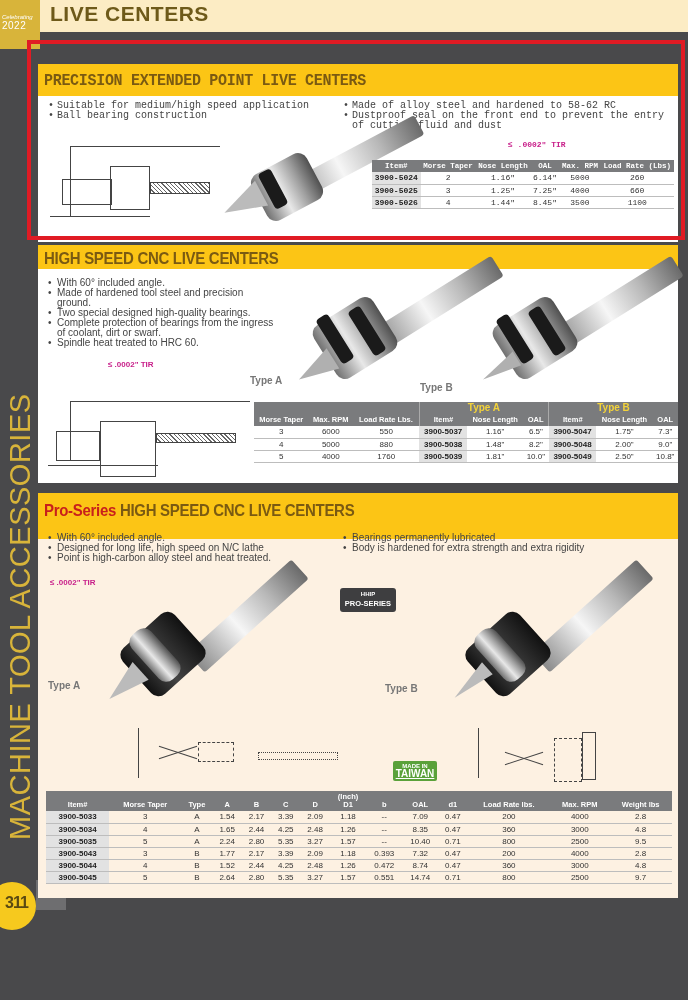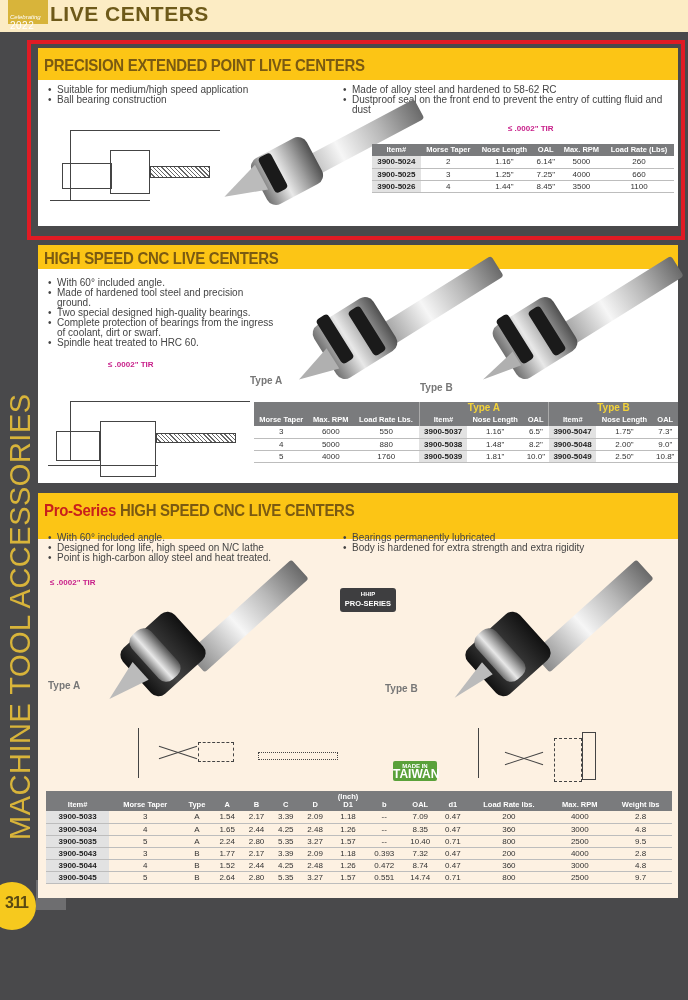--- a/index.html
+++ b/index.html
@@ -1,21 +1,21 @@
 <!DOCTYPE html>
 <html><head>
 <meta charset="utf-8">
 <style>
   * { box-sizing: border-box; margin: 0; padding: 0; }
   html, body { width: 688px; height: 1000px; overflow: hidden; }
   body { background: #49494b; font-family: "Liberation Sans", sans-serif; position: relative; color: #333; }
 
   
   .top-bar { position: absolute; left: 0; top: 0; width: 688px; height: 32px; background: #fcecc4; }
-  .badge { position: absolute; left: 8px; top: 0; width: 40px; height: 24px; background: #d8b43a; }
+  .badge { position: absolute; left: 0; top: 0; width: 40px; height: 49px; background: #d8b43a; }
   .badge .b1 { position: absolute; left: 2px; top: 14px; font-size: 6px; color: #fff; font-style: italic; }
   .badge .b2 { position: absolute; left: 2px; top: 20px; font-size: 10px; color: #fff; letter-spacing: 0.5px; }
   .page-title { position: absolute; left: 50px; top: 2px; font-size: 21px; font-weight: bold; color: #6e5a1a; letter-spacing: 0.5px; }
 
   
   .sidebar-text { position: absolute; left: 4px; top: 840px; transform-origin: 0 0; transform: rotate(-90deg); font-size: 29px; color: #d8b43a; letter-spacing: 0.5px; white-space: nowrap; font-weight: normal; }
   .page-num { position: absolute; left: -12px; top: 882px; width: 48px; height: 48px; border-radius: 50%; background: #f6c91e; }
   .page-num span { position: absolute; left: 17px; top: 12px; font-size: 16px; font-weight: bold; color: #5a4a12; letter-spacing: -1px; }
   .footer-step { position: absolute; left: 36px; top: 880px; width: 30px; height: 30px; background: #6e6e70; }
 
@@ -45,40 +45,40 @@
   
   .shaft { position: absolute; background: linear-gradient(90deg, #8a8a8a, #f6f6f6 40%, #b8b8b8 70%, #6a6a6a); border-radius: 3px; }
   .body-ring { position: absolute; border-radius: 10px; background: linear-gradient(90deg, #707070, #e8e8e8 40%, #a0a0a0 70%, #505050); }
   .band { position: absolute; background: #1a1a1a; border-radius: 4px; }
   .cone { position: absolute; width: 0; height: 0; }
   .drawing { position: absolute; border: 1px solid #444; }
   .dline { position: absolute; background: #444; }
   .proseries { position: absolute; left: 340px; top: 588px; width: 56px; height: 24px; background: #3e3e40; border-radius: 3px; color: #fff; text-align: center; font-size: 6px; font-weight: bold; line-height: 9px; padding-top: 2px; }
   .proseries .p2 { font-size: 7.5px; }
   .taiwan { position: absolute; left: 393px; top: 761px; width: 44px; height: 20px; background: #5aa13a; border-radius: 2px; color: #fff; text-align: center; font-size: 6px; line-height: 8px; font-weight: bold; padding-top: 1px; }
-  .taiwan .t2 { font-size: 12px; }
+  .taiwan .t2 { font-size: 10px; text-decoration: underline; }
 </style>
 </head>
 <body>
 
 <div class="top-bar">
   <div class="badge">
     <span class="b1">Celebrating</span>
     <span class="b2">2022</span>
   </div>
   <div class="page-title">LIVE CENTERS</div>
 </div>
 
 <div class="sidebar-text">MACHINE TOOL ACCESSORIES</div>
 <div class="footer-step"></div>
 <div class="page-num">
   <span>311</span>
 </div>
 
-<div class="panel" style="left:38px;top:48px;width:640px;height:178px;">
+<div class="panel" style="left:38px;top:64px;width:640px;height:178px;font-family:Liberation Mono, monospace;">
   <div class="panel-head">
     <div class="title">PRECISION EXTENDED POINT LIVE CENTERS</div>
   </div>
   <ul class="bullets" style="left:10px;top:37px;">
     <li>Suitable for medium/high speed application</li>
     <li>Ball bearing construction</li>
   </ul>
   <ul class="bullets" style="left:305px;top:37px;">
     <li>Made of alloy steel and hardened to 58-62 RC</li>
     <li>Dustproof seal on the front end to prevent the entry  of cutting fluid and dust</li>

